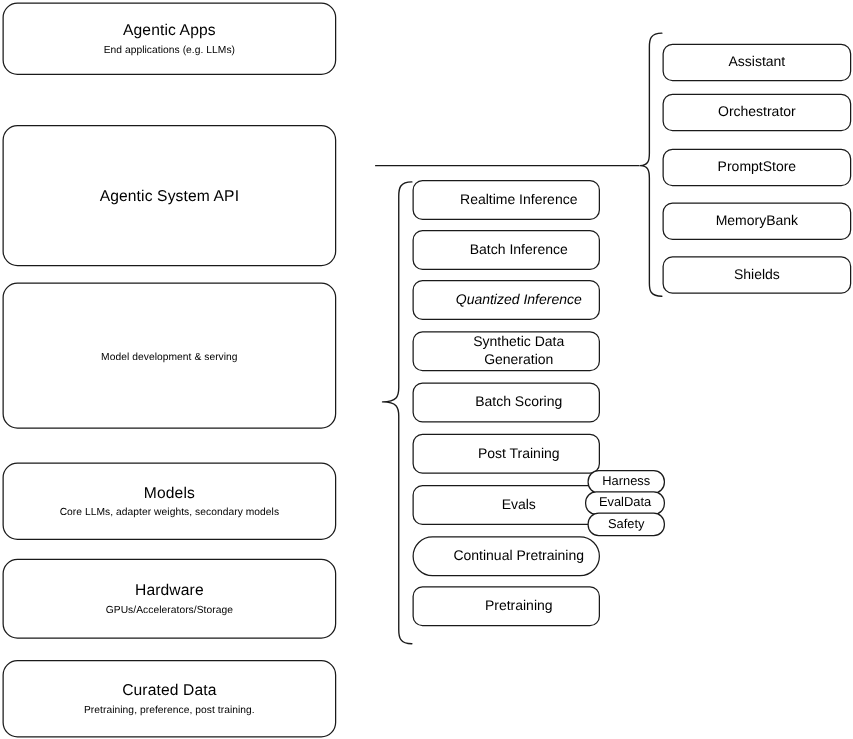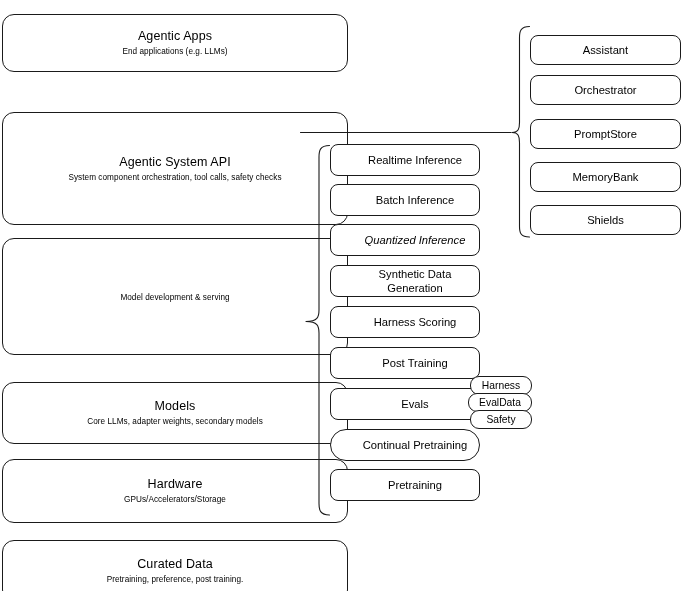--- a/index.html
+++ b/index.html
@@ -29,22 +29,21 @@
     display: flex;
     flex-direction: column;
     align-items: center;
     justify-content: center;
     text-align: center;
   }
   
   .layer {
     border-radius: 12px;
     left: 2px;
-    width: 346px;
-    margin-top: 12px;
+    width: 267px;
   }
   .layer .title {
     font-size: 12.5px;
     line-height: 16px;
     letter-spacing: 0.1px;
   }
   .layer .sub {
     font-size: 8.2px;
     line-height: 12px;
     margin-top: 2px;
@@ -121,21 +120,20 @@
     </g>
   </svg>
 
   <div class="node layer" style="top:2px; height:58px;">
     <div class="title">Agentic Apps</div>
     <div class="sub">End applications (e.g. LLMs)</div>
   </div>
 
   <div class="node layer" style="top:100px; height:113px;">
     <div class="title">Agentic System API</div>
-    <div class="sub">System component orchestration, tool calls, safety checks</div>
   </div>
 
   <div class="node layer" style="top:226px; height:117px;">
     <div class="sub">Model development &amp; serving</div>
   </div>
 
   <div class="node layer" style="top:370px; height:62px;">
     <div class="title">Models</div>
     <div class="sub">Core LLMs, adapter weights, secondary models</div>
   </div>
@@ -172,21 +170,21 @@
   <div class="node mid" style="top:184px;">
     <div class="title">Batch Inference</div>
   </div>
   <div class="node mid" style="top:224px;font-style:italic;">
     <div class="title">Quantized Inference</div>
   </div>
   <div class="node mid" style="top:265px;">
     <div class="title">Synthetic Data Generation</div>
   </div>
   <div class="node mid" style="top:306px;">
-    <div class="title">Harness Scoring</div>
+    <div class="title">Batch Scoring</div>
   </div>
   <div class="node mid" style="top:347px;">
     <div class="title">Post Training</div>
   </div>
   <div class="node mid" style="top:388px;">
     <div class="title">Evals</div>
   </div>
   <div class="node mid" style="top:429px;border-radius:16px;">
     <div class="title">Continual Pretraining</div>
   </div>

